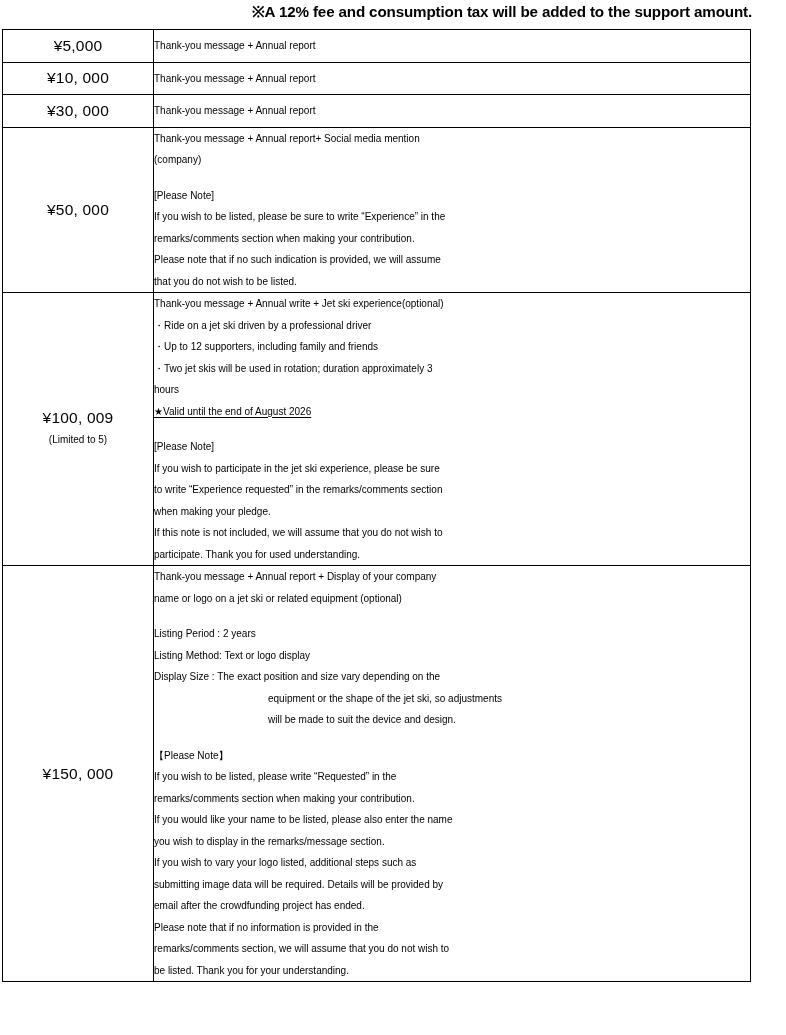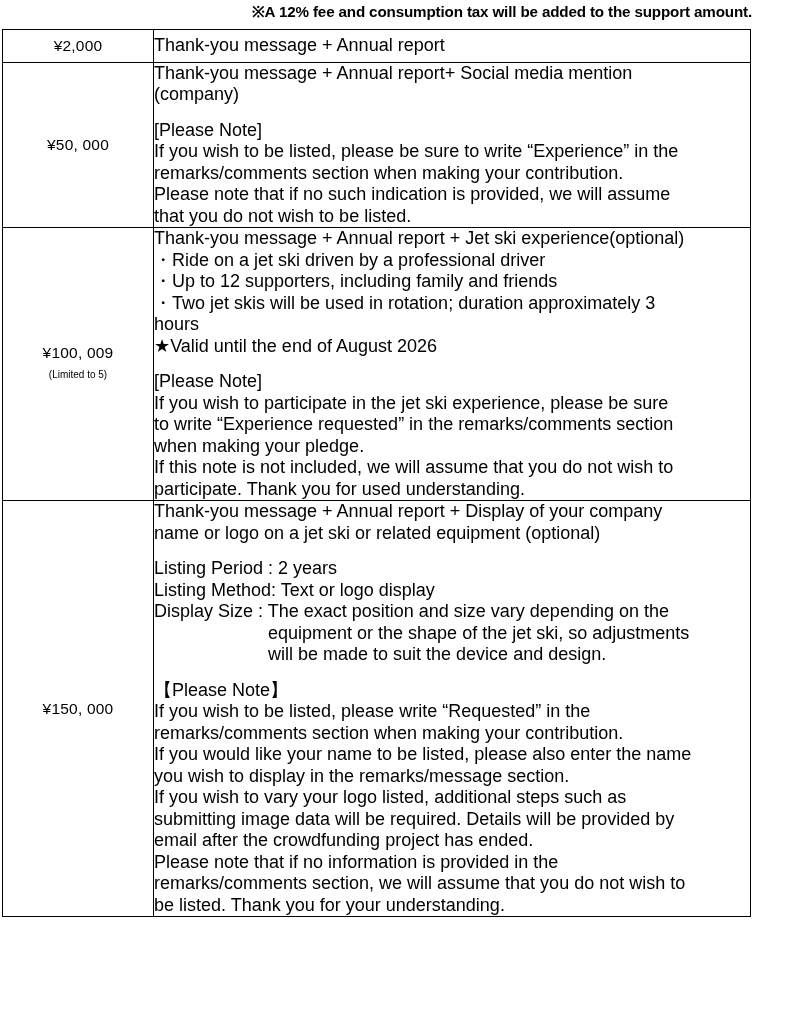--- a/index.html
+++ b/index.html
@@ -66,69 +66,81 @@
     letter-spacing: 0.2px;
   }
   .amount-cell .limit {
     display: block;
     font-size: 10px;
     letter-spacing: 0px;
   }
 
   .reward-cell {
     vertical-align: top;
-    font-size: 18px;
+    font-size: 10px;
     line-height: 21.5px;
     padding: 8px 6px 8px 9px;
   }
   .reward-cell.simple {
     vertical-align: middle;
     padding-top: 5px;
     padding-bottom: 5px;
   }
 
   .line { white-space: pre-wrap; }
   .blank-line { height: 14px; }
-  .underline-line { text-underline-offset: 2px; }
+  .underline-line { text-decoration: underline; text-underline-offset: 2px; }
   .hang-cont {
     padding-left: 114px;
   }
 </style>
 </head>
 <body>
 
 <div class="page">
 
   <div class="header-note">※A 12% fee and consumption tax will be added to the support amount.</div>
 
   <table class="reward-table">
     <tbody>
         <tr>
-          <td class="col-amount amount-cell"><span>¥2,000</span></td>
+          <td class="col-amount amount-cell"><span>¥5,000</span></td>
+          <td class="col-reward reward-cell simple">
+            <div class="line">Thank-you message + Annual report</div>
+          </td>
+        </tr>
+        <tr>
+          <td class="col-amount amount-cell"><span>¥10, 000</span></td>
+          <td class="col-reward reward-cell simple">
+            <div class="line">Thank-you message + Annual report</div>
+          </td>
+        </tr>
+        <tr>
+          <td class="col-amount amount-cell"><span>¥30, 000</span></td>
           <td class="col-reward reward-cell simple">
             <div class="line">Thank-you message + Annual report</div>
           </td>
         </tr>
         <tr>
           <td class="col-amount amount-cell"><span>¥50, 000</span></td>
           <td class="col-reward reward-cell">
             <div class="line">Thank-you message + Annual report+ Social media mention</div>
             <div class="line">(company)</div>
             <div class="blank-line"></div>
             <div class="line">[Please Note]</div>
             <div class="line">If you wish to be listed, please be sure to write “Experience” in the</div>
             <div class="line">remarks/comments section when making your contribution.</div>
             <div class="line">Please note that if no such indication is provided, we will assume</div>
             <div class="line">that you do not wish to be listed.</div>
           </td>
         </tr>
         <tr>
           <td class="col-amount amount-cell"><span>¥100, 009</span><span class="limit">(Limited to 5)</span></td>
           <td class="col-reward reward-cell">
-            <div class="line">Thank-you message + Annual report + Jet ski experience(optional)</div>
+            <div class="line">Thank-you message + Annual write + Jet ski experience(optional)</div>
             <div class="line">・Ride on a jet ski driven by a professional driver</div>
             <div class="line">・Up to 12 supporters, including family and friends</div>
             <div class="line">・Two jet skis will be used in rotation; duration approximately 3</div>
             <div class="line">hours</div>
             <div class="line underline-line">★Valid until the end of August 2026</div>
             <div class="blank-line"></div>
             <div class="line">[Please Note]</div>
             <div class="line">If you wish to participate in the jet ski experience, please be sure</div>
             <div class="line">to write “Experience requested” in the remarks/comments section</div>
             <div class="line">when making your pledge.</div>

